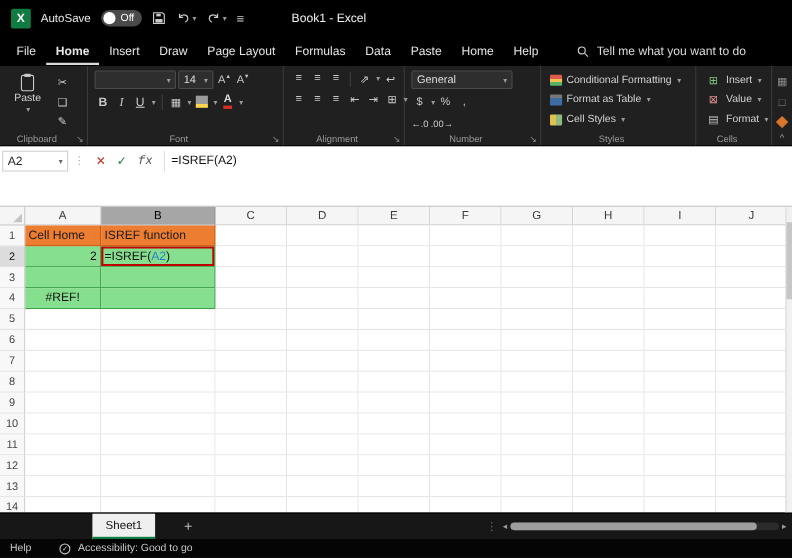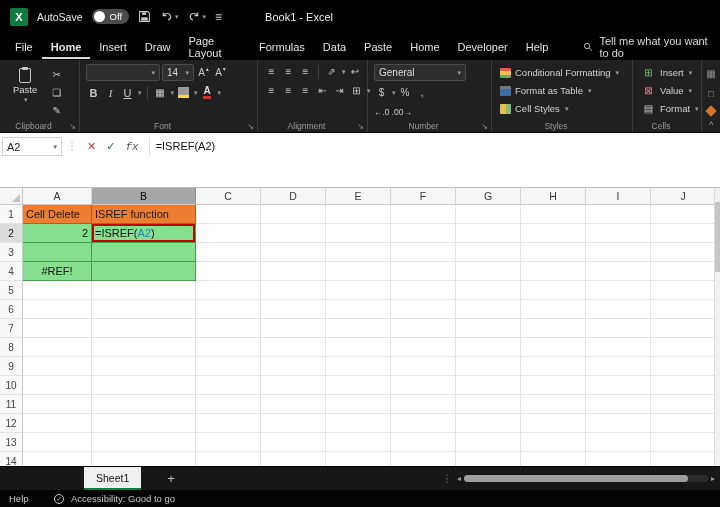--- a/index.html
+++ b/index.html
@@ -153,21 +153,20 @@
   <div class="menubar">
     <span class="menu-item">File</span>
     <span class="menu-item active">Home</span>
     <span class="menu-item">Insert</span>
     <span class="menu-item">Draw</span>
     <span class="menu-item">Page Layout</span>
     <span class="menu-item">Formulas</span>
     <span class="menu-item">Data</span>
     <span class="menu-item">Paste</span>
     <span class="menu-item">Home</span>
-    <span class="menu-item">Developer</span>
     <span class="menu-item">Help</span>
     <span class="search">
       <svg width="12" height="12" viewBox="0 0 16 16">
           <circle cx="6.5" cy="6.5" r="4.2" fill="none" stroke="#CFCFCF" stroke-width="1.4"></circle>
           <path d="M10 10l4 4" stroke="#CFCFCF" stroke-width="1.4"></path>
         </svg>
       <span>Tell me what you want to do</span>
     </span>
   </div>
 
@@ -348,21 +347,21 @@
           <div class="col-header" style="width: 65px;">D</div>
           <div class="col-header" style="width: 65px;">E</div>
           <div class="col-header" style="width: 65px;">F</div>
           <div class="col-header" style="width: 65px;">G</div>
           <div class="col-header" style="width: 65px;">H</div>
           <div class="col-header" style="width: 65px;">I</div>
           <div class="col-header" style="width: 65px;">J</div>
         </div>
         <div class="grid-row">
           <div class="row-number" style="width: 23px;">1</div>
-          <div class="cell fill-orange" style="width: 69px;">Cell Delete</div>
+          <div class="cell fill-orange" style="width: 69px;">Cell Home</div>
           <div class="cell fill-orange" style="width: 104px;">ISREF function</div>
           <div class="cell" style="width: 65px;"></div>
           <div class="cell" style="width: 65px;"></div>
           <div class="cell" style="width: 65px;"></div>
           <div class="cell" style="width: 65px;"></div>
           <div class="cell" style="width: 65px;"></div>
           <div class="cell" style="width: 65px;"></div>
           <div class="cell" style="width: 65px;"></div>
           <div class="cell" style="width: 65px;"></div>
         </div>

